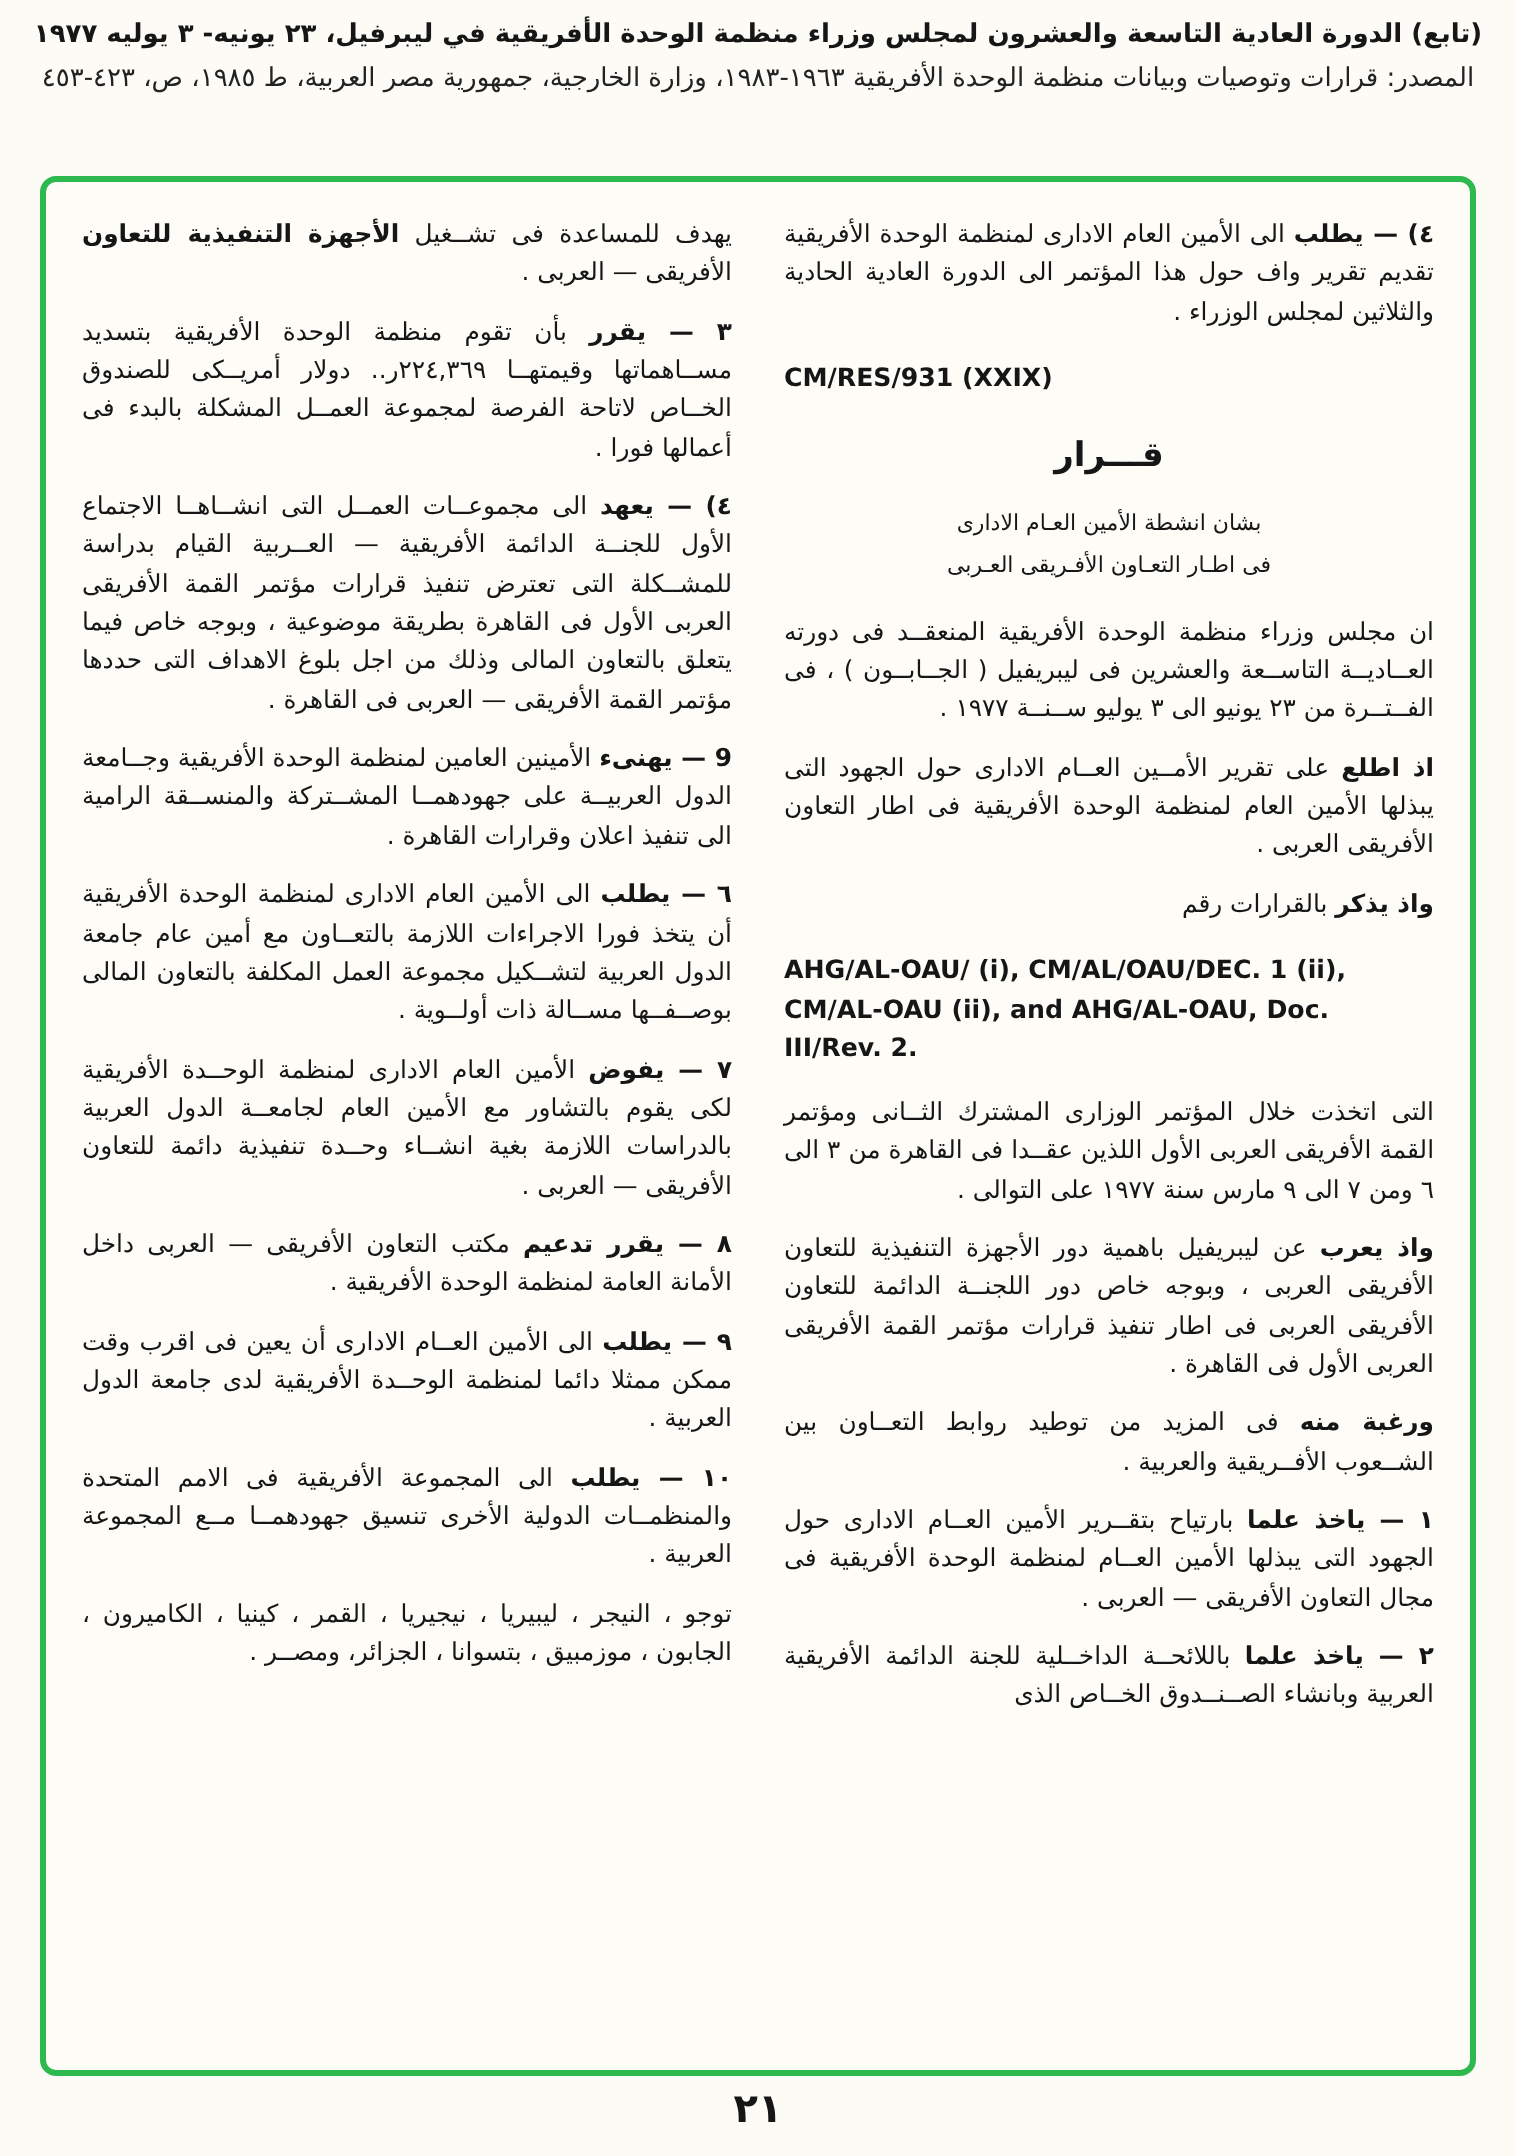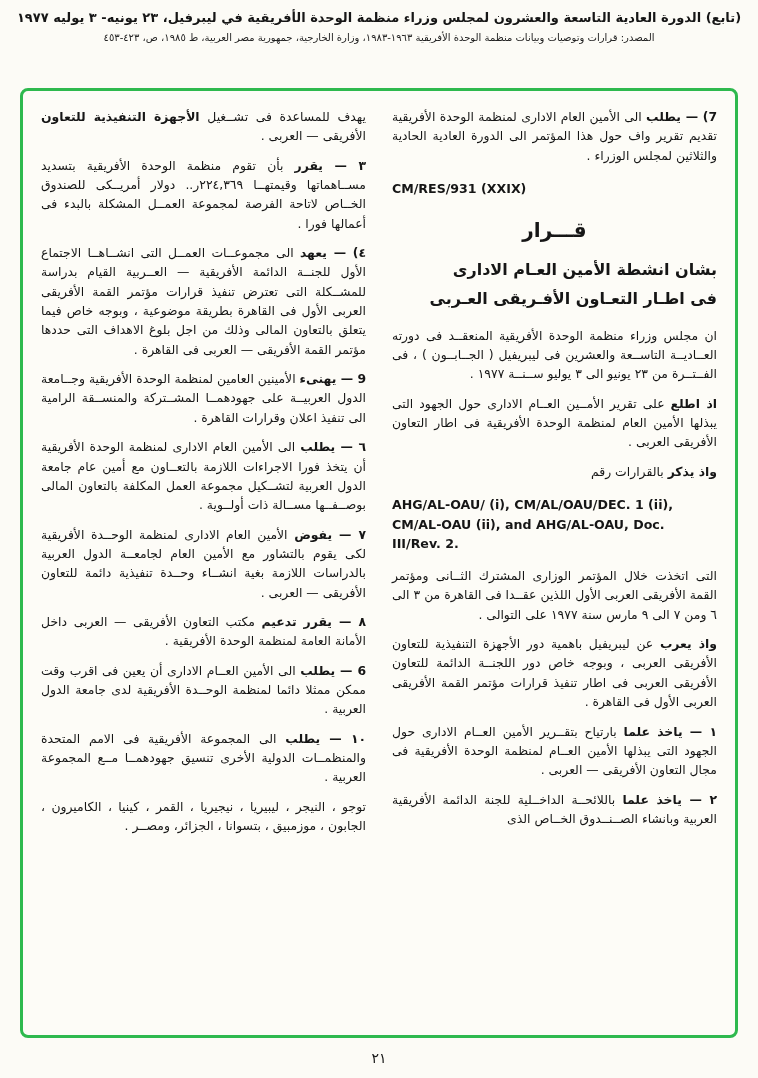--- a/index.html
+++ b/index.html
@@ -7,82 +7,83 @@
     width:758px; height:1078px;
     background:#fcfbf6;
     font-family:"DejaVu Sans", sans-serif;
     color:#161616;
     overflow:hidden;
   }
   .page { position:relative; width:758px; height:1078px; box-sizing:border-box; }
 
   .page-header { direction:rtl; text-align:center; padding:10px 14px 0; }
   .hline1 { font-size:13px; font-weight:bold; letter-spacing:0.2px; }
-  .hline2 { font-size:10px; margin-top:7px; color:#222; }
+  .hline2 { font-size:13px; margin-top:7px; color:#222; }
 
   .content-box {
     position:absolute; top:88px; left:20px;
     width:718px; height:950px;
     box-sizing:border-box;
     border:3px solid #2eb94e;
     border-radius:8px;
     background:#fdfcf7;
     padding:16px 18px;
     direction:rtl;
     display:flex; gap:26px;
     overflow:hidden;
   }
   .col { flex:1 1 0; font-size:12.4px; line-height:1.56; text-align:justify; }
   p.para { margin:0 0 10px; }
   .b { font-weight:bold; }
   .para.latin { direction:ltr; text-align:left; font-weight:bold; font-size:12.6px; margin:14px 0 12px; }
-  .para.title { text-align:center; font-weight:bold; font-size:20px; margin:16px 0 12px; }
-  .para.subtitle { text-align:right; font-weight:bold; font-size:16px; margin:0 0 4px; }
+  .para.title { text-align:center; font-weight:bold; font-size:17px; margin:16px 0 12px; }
+  .para.subtitle { text-align:center; font-weight:normal; font-size:11px; margin:0 0 4px; }
   .para.subtitle.last { margin-bottom:14px; }
 
   .page-number {
     position:absolute; bottom:12px; left:0; right:0;
-    text-align:center; font-weight:normal; font-size:14px;
+    text-align:center; font-weight:bold; font-size:20px;
   }
 </style>
 </head>
 <body>
 
 <div class="page">
 
   <header class="page-header">
     <div class="hline1">(تابع) الدورة العادية التاسعة والعشرون لمجلس وزراء منظمة الوحدة الأفريقية في ليبرفيل، ٢٣ يونيه- ٣ يوليه ١٩٧٧</div>
     <div class="hline2">المصدر: قرارات وتوصيات وبيانات منظمة الوحدة الأفريقية ١٩٦٣-١٩٨٣، وزارة الخارجية، جمهورية مصر العربية، ط ١٩٨٥، ص، ٤٢٣-٤٥٣</div>
   </header>
 
   <div class="content-box" style="border-color: rgb(46, 185, 78);">
     <div class="col">
-        <p class="para body"><span class="b">7) — يطلب</span><span> الى الأمين العام الادارى لمنظمة الوحدة الأفريقية تقديم تقرير واف حول هذا المؤتمر الى الدورة العادية الحادية والثلاثين لمجلس الوزراء .</span></p>
+        <p class="para body"><span class="b">٤) — يطلب</span><span> الى الأمين العام الادارى لمنظمة الوحدة الأفريقية تقديم تقرير واف حول هذا المؤتمر الى الدورة العادية الحادية والثلاثين لمجلس الوزراء .</span></p>
         <p class="para latin"><span>CM/RES/931 (XXIX)</span></p>
         <p class="para title"><span>قـــرار</span></p>
         <p class="para subtitle"><span>بشان انشطة الأمين العـام الادارى</span></p>
         <p class="para subtitle last"><span>فى اطـار التعـاون الأفـريقى العـربى</span></p>
         <p class="para body"><span>ان مجلس وزراء منظمة الوحدة الأفريقية المنعقــد فى دورته العــاديــة التاســعة والعشرين فى ليبريفيل ( الجــابــون ) ، فى الفــتــرة من ٢٣ يونيو الى ٣ يوليو ســنــة ١٩٧٧ .</span></p>
         <p class="para body"><span class="b">اذ اطلع</span><span> على تقرير الأمــين العــام الادارى حول الجهود التى يبذلها الأمين العام لمنظمة الوحدة الأفريقية فى اطار التعاون الأفريقى العربى .</span></p>
         <p class="para body"><span class="b">واذ يذكر</span><span> بالقرارات رقم</span></p>
         <p class="para latin"><span>AHG/AL-OAU/ (i), CM/AL/OAU/DEC. 1 (ii), CM/AL-OAU (ii), and AHG/AL-OAU, Doc. III/Rev. 2.</span></p>
         <p class="para body"><span>التى اتخذت خلال المؤتمر الوزارى المشترك الثــانى ومؤتمر القمة الأفريقى العربى الأول اللذين عقــدا فى القاهرة من ٣ الى ٦ ومن ٧ الى ٩ مارس سنة ١٩٧٧ على التوالى .</span></p>
         <p class="para body"><span class="b">واذ يعرب</span><span> عن ليبريفيل باهمية دور الأجهزة التنفيذية للتعاون الأفريقى العربى ، وبوجه خاص دور اللجنــة الدائمة للتعاون الأفريقى العربى فى اطار تنفيذ قرارات مؤتمر القمة الأفريقى العربى الأول فى القاهرة .</span></p>
+        <p class="para body"><span class="b">ورغبة منه</span><span> فى المزيد من توطيد روابط التعــاون بين الشــعوب الأفــريقية والعربية .</span></p>
         <p class="para body"><span class="b">١ — ياخذ علما</span><span> بارتياح بتقــرير الأمين العــام الادارى حول الجهود التى يبذلها الأمين العــام لمنظمة الوحدة الأفريقية فى مجال التعاون الأفريقى — العربى .</span></p>
         <p class="para body"><span class="b">٢ — ياخذ علما</span><span> باللائحــة الداخــلية للجنة الدائمة الأفريقية العربية وبانشاء الصــنــدوق الخــاص الذى</span></p>
       </div>
     <div class="col">
         <p class="para body"><span>يهدف للمساعدة فى تشــغيل </span><span class="b">الأجهزة التنفيذية للتعاون</span><span> الأفريقى — العربى .</span></p>
         <p class="para body"><span class="b">٣ — يقرر</span><span> بأن تقوم منظمة الوحدة الأفريقية بتسديد مســاهماتها وقيمتهــا ٢٢٤,٣٦٩ر.. دولار أمريــكى للصندوق الخــاص لاتاحة الفرصة لمجموعة العمــل المشكلة بالبدء فى أعمالها فورا .</span></p>
         <p class="para body"><span class="b">٤) — يعهد</span><span> الى مجموعــات العمــل التى انشــاهــا الاجتماع الأول للجنــة الدائمة الأفريقية — العــربية القيام بدراسة للمشــكلة التى تعترض تنفيذ قرارات مؤتمر القمة الأفريقى العربى الأول فى القاهرة بطريقة موضوعية ، وبوجه خاص فيما يتعلق بالتعاون المالى وذلك من اجل بلوغ الاهداف التى حددها مؤتمر القمة الأفريقى — العربى فى القاهرة .</span></p>
         <p class="para body"><span class="b">9 — يهنىء</span><span> الأمينين العامين لمنظمة الوحدة الأفريقية وجــامعة الدول العربيــة على جهودهمــا المشــتركة والمنســقة الرامية الى تنفيذ اعلان وقرارات القاهرة .</span></p>
         <p class="para body"><span class="b">٦ — يطلب</span><span> الى الأمين العام الادارى لمنظمة الوحدة الأفريقية أن يتخذ فورا الاجراءات اللازمة بالتعــاون مع أمين عام جامعة الدول العربية لتشــكيل مجموعة العمل المكلفة بالتعاون المالى بوصــفــها مســالة ذات أولــوية .</span></p>
         <p class="para body"><span class="b">٧ — يفوض</span><span> الأمين العام الادارى لمنظمة الوحــدة الأفريقية لكى يقوم بالتشاور مع الأمين العام لجامعــة الدول العربية بالدراسات اللازمة بغية انشــاء وحــدة تنفيذية دائمة للتعاون الأفريقى — العربى .</span></p>
         <p class="para body"><span class="b">٨ — يقرر تدعيم</span><span> مكتب التعاون الأفريقى — العربى داخل الأمانة العامة لمنظمة الوحدة الأفريقية .</span></p>
-        <p class="para body"><span class="b">6 — يطلب</span><span> الى الأمين العــام الادارى أن يعين فى اقرب وقت ممكن ممثلا دائما لمنظمة الوحــدة الأفريقية لدى جامعة الدول العربية .</span></p>
+        <p class="para body"><span class="b">٩ — يطلب</span><span> الى الأمين العــام الادارى أن يعين فى اقرب وقت ممكن ممثلا دائما لمنظمة الوحــدة الأفريقية لدى جامعة الدول العربية .</span></p>
         <p class="para body"><span class="b">١٠ — يطلب</span><span> الى المجموعة الأفريقية فى الامم المتحدة والمنظمــات الدولية الأخرى تنسيق جهودهمــا مــع المجموعة العربية .</span></p>
         <p class="para body"><span>توجو ، النيجر ، ليبيريا ، نيجيريا ، القمر ، كينيا ، الكاميرون ، الجابون ، موزمبيق ، بتسوانا ، الجزائر، ومصــر .</span></p>
       </div>
   </div>
 
   <div class="page-number">٢١</div>
 
 </div>
 
 </body></html>

